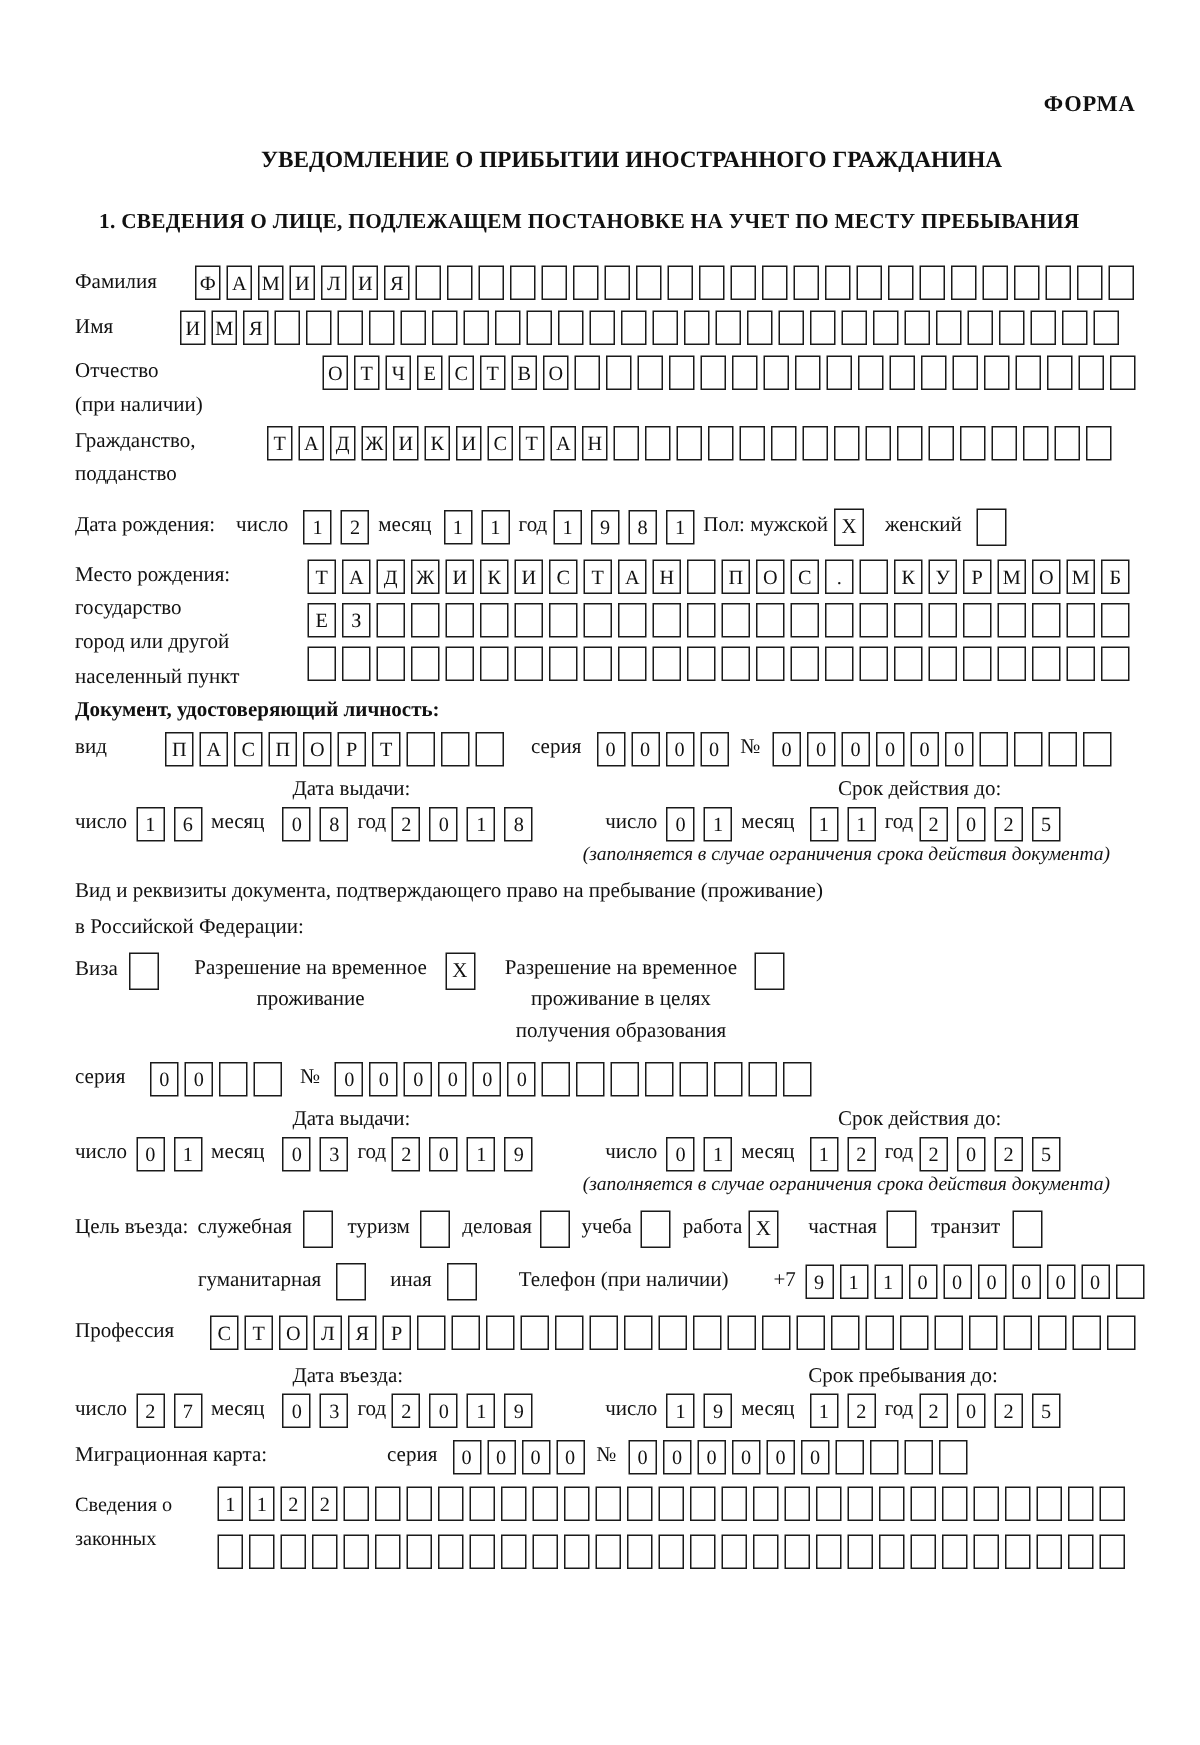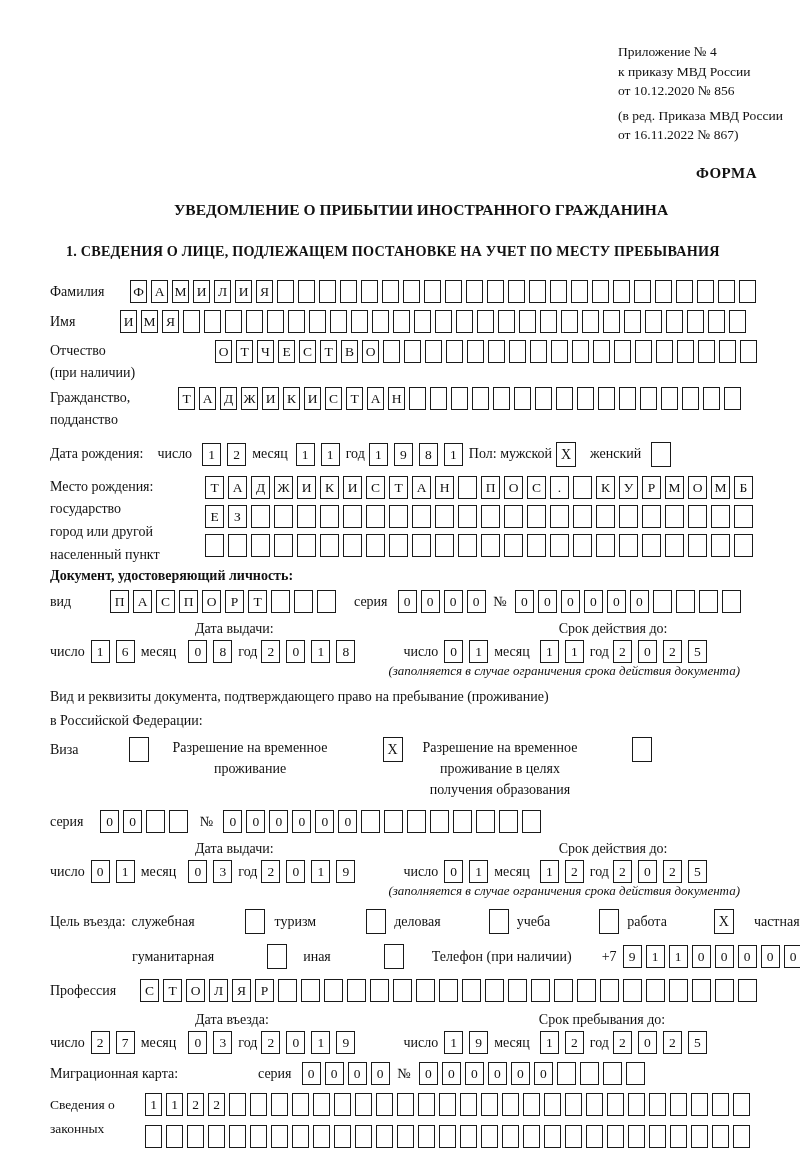--- a/index.html
+++ b/index.html
@@ -23,37 +23,30 @@
   .cell { width:15px; height:21px; border:1.6px solid #1a1a1a; margin-right:4px; text-align:center;
           font-size:13.5px; line-height:21px; display:inline-block; }
   .wide .cell { width:17px; }
   .gap .cell { margin-right:6px; }
   .checkbox { width:18px; height:23px; border:1.6px solid #1a1a1a; display:inline-block; text-align:center;
               line-height:23px; font-size:14px; flex:none; }
   .cellcol .cells { margin-bottom:6px; }
   .small-lbl { font-size:14px; flex:none; }
   .footnote { font-size:13px; text-align:right; padding-right:52px; margin:-2px 0 10px 0;font-style:italic; }
   .hdr-row { display:flex; font-size:14px; margin-bottom:3px; }
-  .opt { display:inline-flex; align-items:center;gap:43px; }
+  .opt { display:inline-flex; align-items:center; }
   .opt .checkbox { margin-left:7px; }
   .ml { margin-left:14px; }
   .sub-lbl { font-size:14px; text-align:center; line-height:1.5; }
 </style>
 </head>
 <body>
 
 <div class="page">
 
-  <div class="top-right">
-    <div>Приложение № 4</div>
-    <div>к приказу МВД России</div>
-    <div>от 10.12.2020 № 856</div>
-    <div class="grp2">(в ред. Приказа МВД России</div>
-    <div>от 16.11.2022 № 867)</div>
-  </div>
 
   <div class="forma">ФОРМА</div>
 
   <div class="title">
     <div>УВЕДОМЛЕНИЕ О ПРИБЫТИИ ИНОСТРАННОГО ГРАЖДАНИНА</div>
   </div>
 
   <div class="section-heading">1. СВЕДЕНИЯ О ЛИЦЕ, ПОДЛЕЖАЩЕМ ПОСТАНОВКЕ НА УЧЕТ ПО МЕСТУ ПРЕБЫВАНИЯ</div>
 
   <div class="row">

